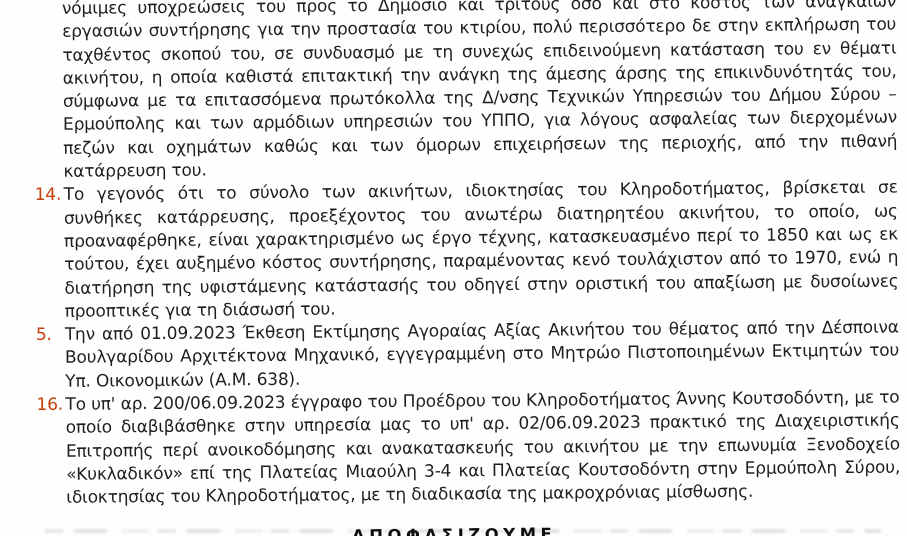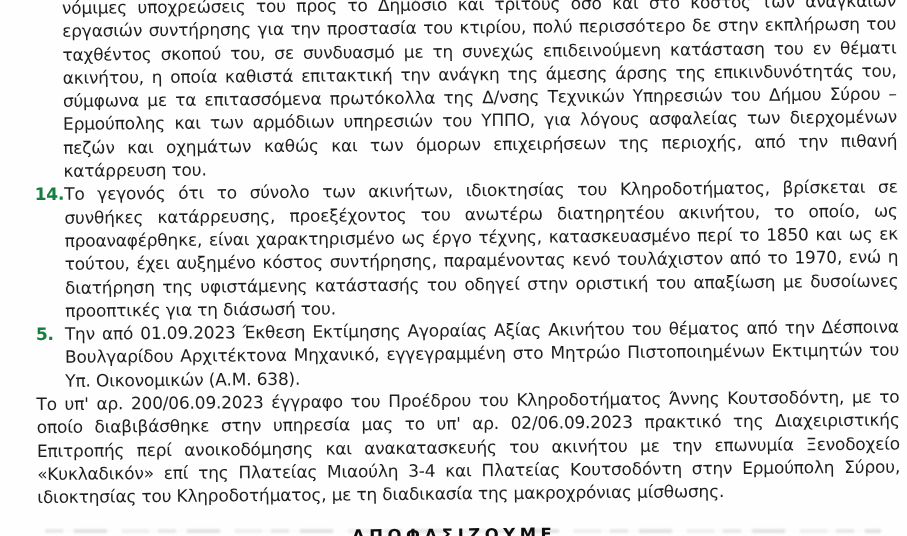--- a/index.html
+++ b/index.html
@@ -29,22 +29,22 @@
   .cont-para {
     margin: 0 11px 0 62px;
     text-align: justify;
   }
   .list-item {
     display: flex;
     margin: 0 11px 0 33px;
   }
   .item-num {
     flex: 0 0 29px;
-    font-weight: bold;
-    color: #15803d;
+    font-weight: normal;
+    color: #c2410c;
   }
   .item-body {
     flex: 1;
     margin: 0;
     text-align: justify;
   }
   .decision-heading {
     margin: 17px 8px 0 0;
     text-align: center;
     font-size: 16.5px;
@@ -80,20 +80,21 @@
     <span class="item-num">14.</span>
     <p class="item-body">Το γεγονός ότι το σύνολο των ακινήτων, ιδιοκτησίας του Κληροδοτήματος, βρίσκεται σε συνθήκες κατάρρευσης, προεξέχοντος του ανωτέρω διατηρητέου ακινήτου, το οποίο, ως προαναφέρθηκε, είναι χαρακτηρισμένο ως έργο τέχνης, κατασκευασμένο περί το 1850 και ως εκ τούτου, έχει αυξημένο κόστος συντήρησης, παραμένοντας κενό τουλάχιστον από το 1970, ενώ η διατήρηση της υφιστάμενης κατάστασής του οδηγεί στην οριστική του απαξίωση με δυσοίωνες προοπτικές για τη διάσωσή του.</p>
   </div>
 
   <div class="list-item">
     <span class="item-num">5.</span>
     <p class="item-body">Την από 01.09.2023 Έκθεση Εκτίμησης Αγοραίας Αξίας Ακινήτου του θέματος από την Δέσποινα Βουλγαρίδου Αρχιτέκτονα Μηχανικό, εγγεγραμμένη στο Μητρώο Πιστοποιημένων Εκτιμητών του Υπ. Οικονομικών (Α.Μ. 638).</p>
   </div>
 
   <div class="list-item">
+    <span class="item-num">16.</span>
     <p class="item-body">Το υπ' αρ. 200/06.09.2023 έγγραφο του Προέδρου του Κληροδοτήματος Άννης Κουτσοδόντη, με το οποίο διαβιβάσθηκε στην υπηρεσία μας το υπ' αρ. 02/06.09.2023 πρακτικό της Διαχειριστικής Επιτροπής περί ανοικοδόμησης και ανακατασκευής του ακινήτου με την επωνυμία Ξενοδοχείο «Κυκλαδικόν» επί της Πλατείας Μιαούλη 3-4 και Πλατείας Κουτσοδόντη στην Ερμούπολη Σύρου, ιδιοκτησίας του Κληροδοτήματος, με τη διαδικασία της μακροχρόνιας μίσθωσης.</p>
   </div>
 
   <h2 class="decision-heading">ΑΠΟΦΑΣΙΖΟΥΜΕ</h2>
 
 </div>
 
 <div class="remnant-strip"></div>
 
 </body></html>

